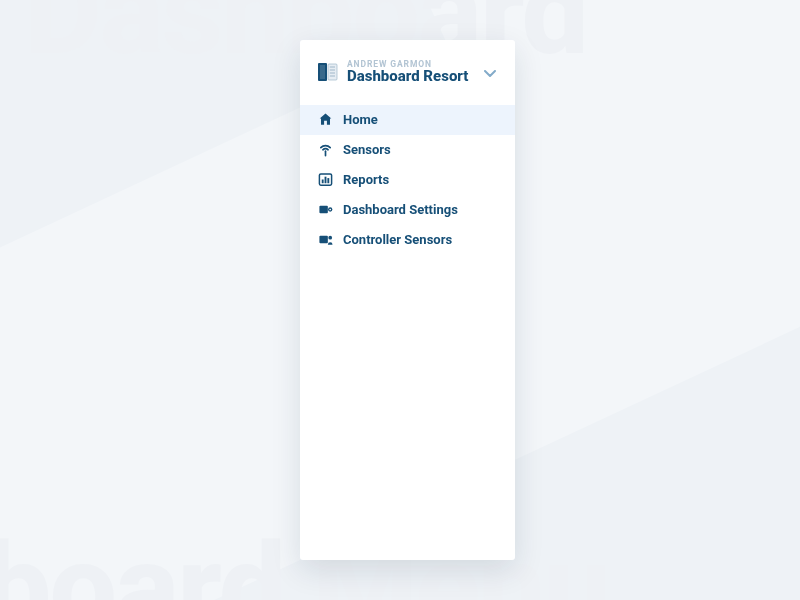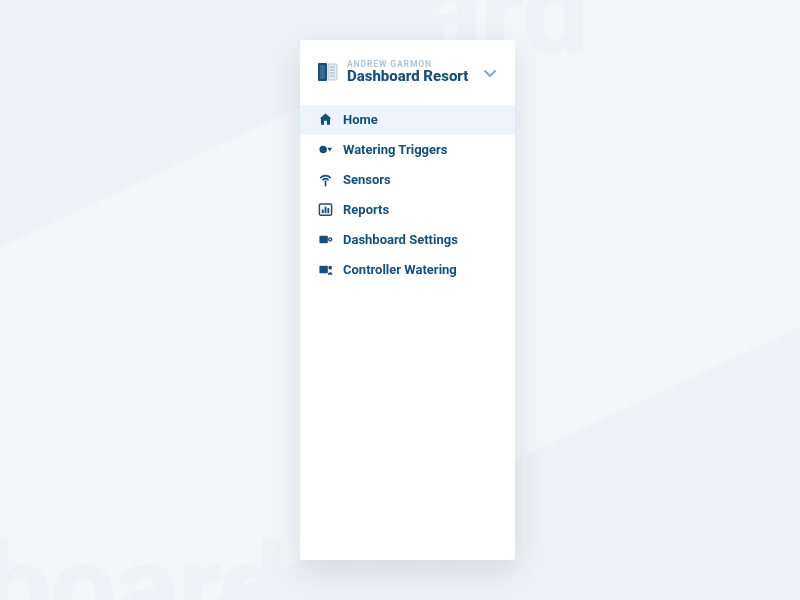--- a/index.html
+++ b/index.html
@@ -170,29 +170,20 @@
     <div class="menu-item selected">
       <span class="menu-icon">
         <svg viewBox="0 0 16 16" width="15" height="15" fill="currentColor">
           <path d="M8 1.5 1.8 7h1.4v6.5h3.3V9.4h3v4.1h3.3V7h1.4z"></path>
         </svg>
       </span>
       <span class="menu-label">Home</span>
     </div>
 
 
-    <div class="menu-item">
-      <span class="menu-icon">
-        <svg viewBox="0 0 16 16" width="15" height="15" fill="currentColor">
-          <circle cx="5.5" cy="8" r="4"></circle>
-          <path d="M10 6h5l-2.5 4z"></path>
-        </svg>
-      </span>
-      <span class="menu-label">Watering Triggers</span>
-    </div>
 
     <div class="menu-item">
       <span class="menu-icon">
         <svg viewBox="0 0 16 16" width="15" height="15" fill="none" stroke="currentColor" stroke-width="1.8" stroke-linecap="round">
           <path d="M3 6a7 7 0 0 1 10 0"></path>
           <path d="M5.2 8.3a4 4 0 0 1 5.6 0"></path>
           <line x1="8" y1="9.8" x2="8" y2="14.5"></line>
         </svg>
       </span>
       <span class="menu-label">Sensors</span>
@@ -222,17 +213,17 @@
     </div>
 
     <div class="menu-item">
       <span class="menu-icon">
         <svg viewBox="0 0 16 16" width="15" height="15" fill="currentColor">
           <rect x="1.5" y="4" width="9" height="8" rx="1"></rect>
           <circle cx="13" cy="6" r="2"></circle>
           <path d="M10.5 13.5a2.5 2.5 0 0 1 5 0z"></path>
         </svg>
       </span>
-      <span class="menu-label">Controller Watering</span>
+      <span class="menu-label">Controller Sensors</span>
     </div>
 
   </nav>
 </div>
 
 </body></html>

